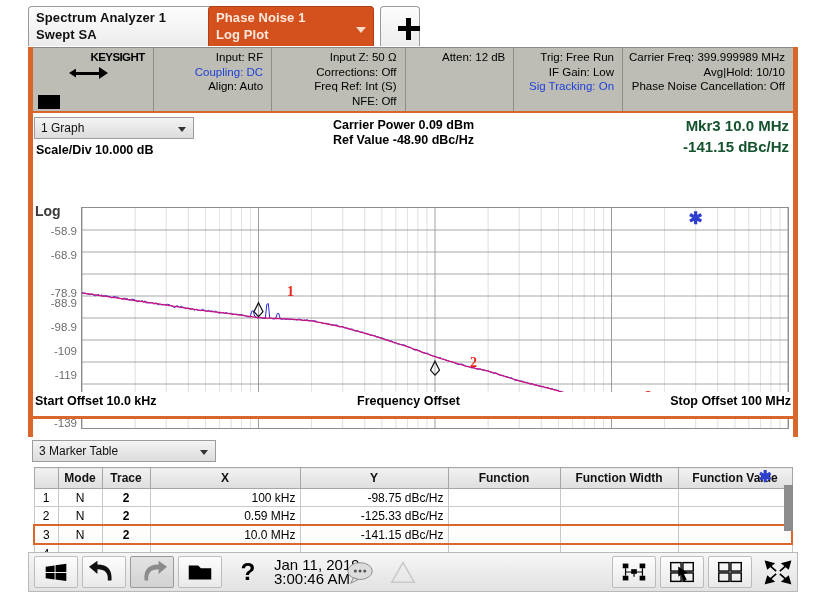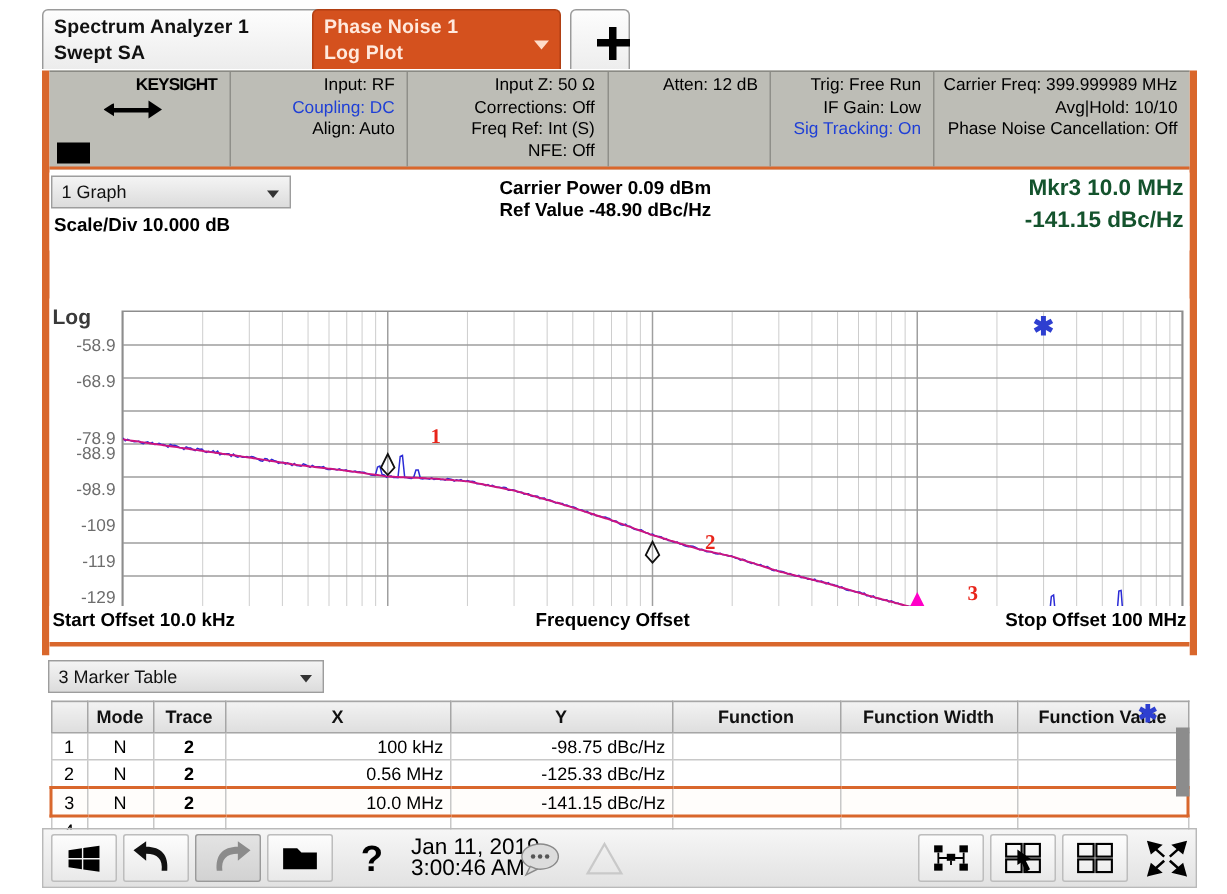--- a/index.html
+++ b/index.html
@@ -63,21 +63,21 @@
   
   .plotwrap{position:absolute;left:33px;top:167px;width:760px;height:240px;background:#fff;margin-top:32px;}
   .ylab{position:absolute;left:0;width:44px;text-align:right;font-size:11.5px;color:#6d6d6d;}
   .ylab.top{color:#3a3a3a;font-size:14px;font-weight:bold;left:0;width:42px;text-align:left;padding-left:2px;}
   .plot{position:absolute;left:48px;top:8px;width:708px;height:222px;
         border:1px solid #8d8d8d;box-sizing:border-box;background:#fff;overflow:hidden;}
   .plot svg{display:block;}
   .mlabel{position:absolute;color:#e8251b;font-size:14px;font-weight:bold;font-family:"Liberation Serif",serif;}
 
   
-  .xaxis{position:absolute;left:33px;top:404px;width:760px;height:24px;background:#fff;
+  .xaxis{position:absolute;left:33px;top:392px;width:760px;height:24px;background:#fff;
          border-bottom:3px solid #d9672c;}
   .xaxis b{position:absolute;font-size:12.5px;color:#000;top:2px;}
 
   
   .mtwrap{position:absolute;left:28px;top:437px;width:770px;height:112px;background:#fff;}
   .mtsel{left:4px;top:3px;width:184px;height:22px;}
   table.mt{position:absolute;left:5px;top:30px;width:758px;border-collapse:collapse;
            font-size:12px;table-layout:fixed;}
   table.mt th{background:linear-gradient(#f2f2f2,#dedede);border:1px solid #a6a6a6;
               height:18px;font-size:12px;font-weight:bold;color:#111;}
@@ -293,21 +293,21 @@
             <td class="num">100 kHz</td>
             <td class="num">-98.75 dBc/Hz</td>
             <td></td>
             <td></td>
             <td></td>
           </tr>
           <tr>
             <td class="idx">2</td>
             <td class="ctr">N</td>
             <td class="trace">2</td>
-            <td class="num">0.56 MHz</td>
+            <td class="num">0.59 MHz</td>
             <td class="num">-125.33 dBc/Hz</td>
             <td></td>
             <td></td>
             <td></td>
           </tr>
           <tr class="selrow">
             <td class="idx">3</td>
             <td class="ctr">N</td>
             <td class="trace">2</td>
             <td class="num">10.0 MHz</td>

